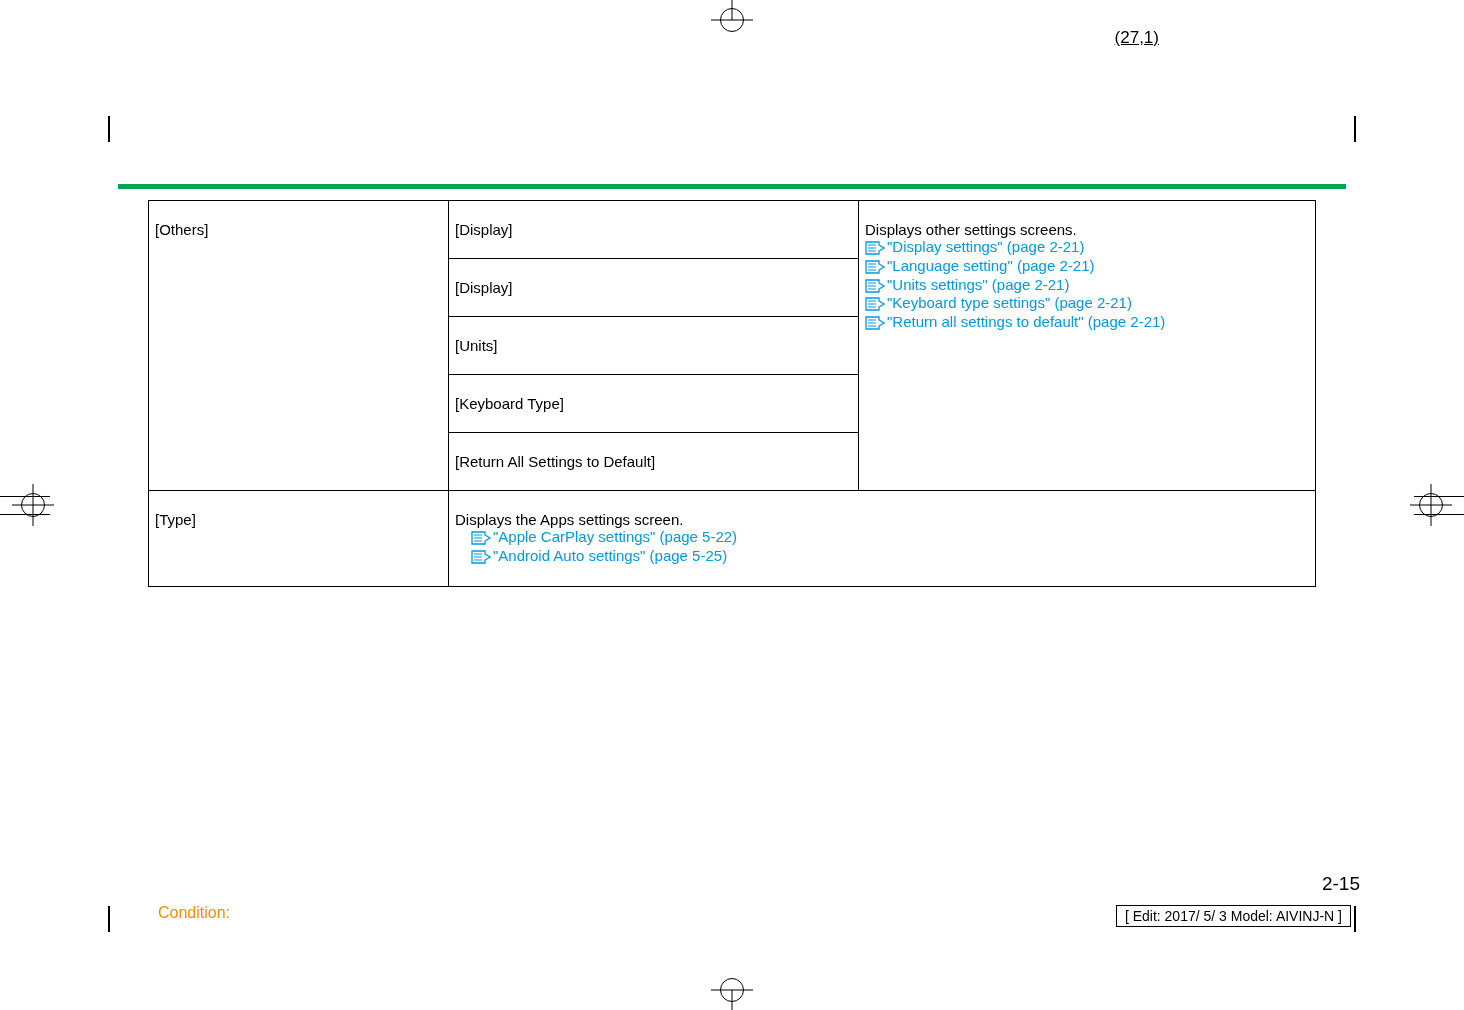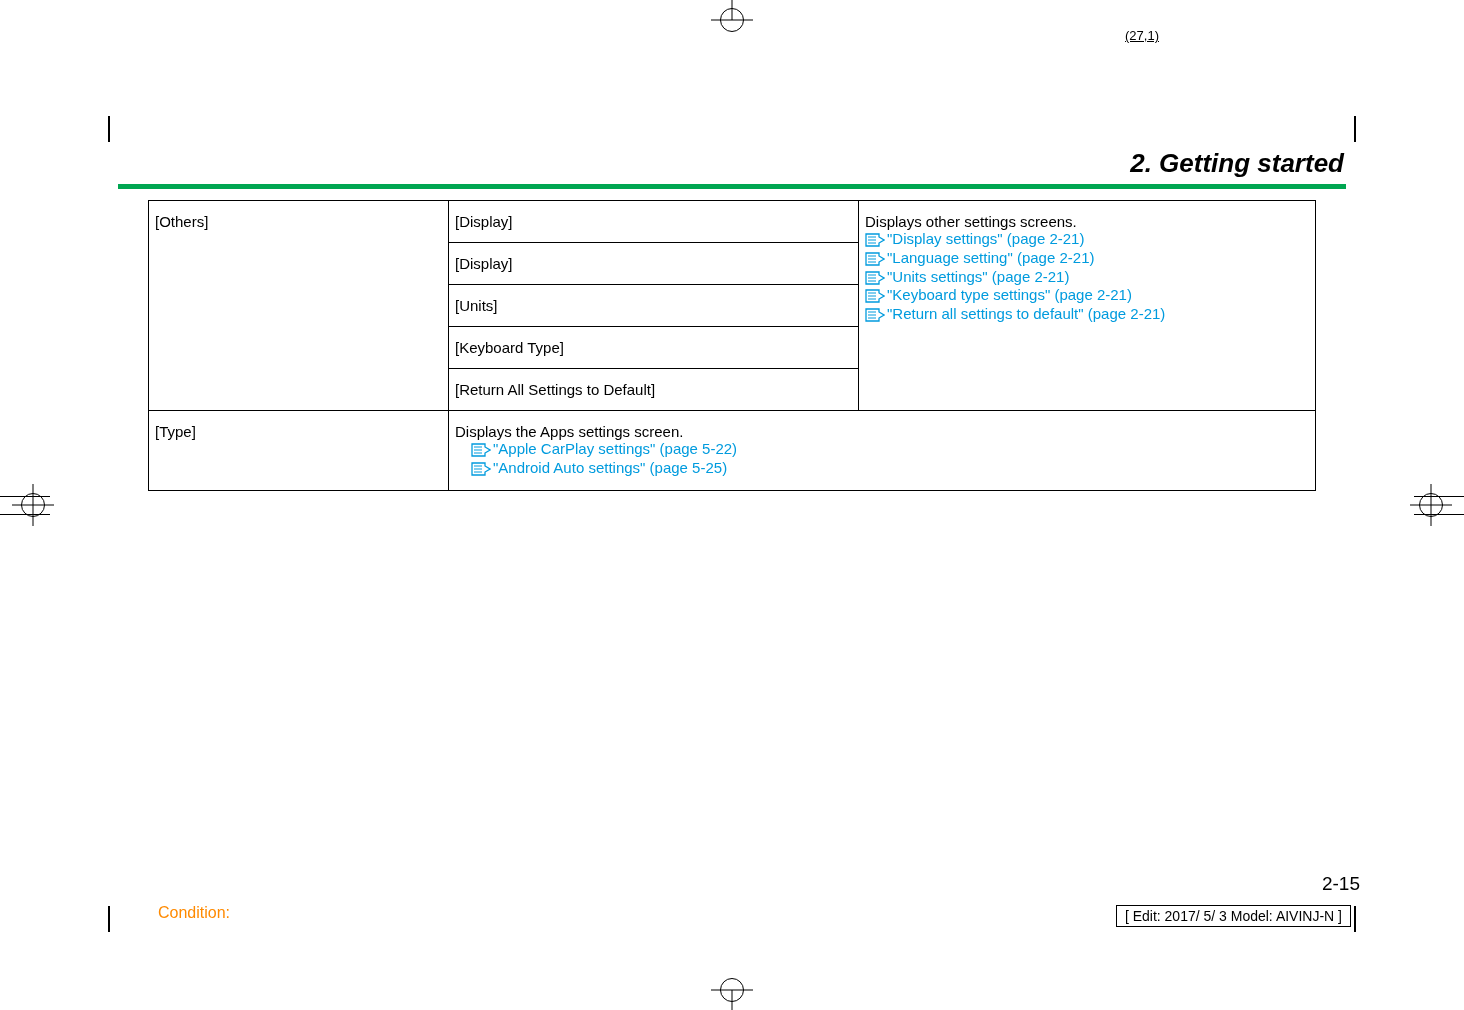--- a/index.html
+++ b/index.html
@@ -23,33 +23,33 @@
   .crop-left .circ, .crop-right .circ { position: absolute; left: 50%; top: 50%; width: 24px; height: 24px; border: 1px solid #000; border-radius: 50%; transform: translate(-50%, -50%); }
   .crop-left .h, .crop-right .h { position: absolute; left: -4px; top: 50%; width: 42px; height: 1px; background: #000; transform: translateY(-50%); }
   .crop-left .v, .crop-right .v { position: absolute; left: 50%; top: -4px; width: 1px; height: 42px; background: #000; transform: translateX(-50%); }
 
   .edge-tick { position: absolute; background: #000; }
   .edge-left-top { left: 0; top: 496px; width: 50px; height: 1px; }
   .edge-left-bottom { left: 0; top: 514px; width: 50px; height: 1px; }
   .edge-right-top { right: 0; top: 496px; width: 50px; height: 1px; }
   .edge-right-bottom { right: 0; top: 514px; width: 50px; height: 1px; }
 
-  .page-coord { position: absolute; top: 28px; right: 305px; font-size: 13px; color: #000; text-decoration: underline; }
+  .page-coord { position: absolute; top: 28px; right: 305px; font-size: 17px; color: #000; text-decoration: underline; }
 
   .side-tick-left { position: absolute; left: 108px; top: 116px; width: 2px; height: 26px; background: #000; }
   .side-tick-right-top { position: absolute; right: 108px; top: 116px; width: 2px; height: 26px; background: #000; }
   .side-tick-left-bottom { position: absolute; left: 108px; bottom: 78px; width: 2px; height: 26px; background: #000; }
   .side-tick-right-bottom { position: absolute; right: 108px; bottom: 78px; width: 2px; height: 26px; background: #000; }
 
   .chapter { position: absolute; right: 120px; top: 148px; font-size: 26px; font-weight: bold; font-style: italic; }
   .green-bar { position: absolute; left: 118px; top: 184px; right: 118px; height: 5px; background: #00a651; }
 
   .tbl-wrap { position: absolute; left: 148px; top: 200px; width: 1168px; }
   table { border-collapse: collapse; width: 100%; font-size: 15px; }
-  td { border: 1px solid #000; padding: 12px 6px; vertical-align: top; }
+  td { border: 1px solid #000; padding: 20px 6px; vertical-align: top; }
   .col1 { width: 300px; }
   .col2 { width: 410px; }
   .link { color: #009bde; }
   .ref-icon { display: inline-block; width: 20px; height: 14px; vertical-align: middle; margin-right: 2px; }
   .ref-icon svg { width: 100%; height: 100%; }
   .indent .row-ref { margin-left: 16px; }
   .row-ref { line-height: 1.25; }
 
   .page-num { position: absolute; right: 104px; bottom: 115px; font-size: 19px; }
   .condition { position: absolute; left: 158px; bottom: 88px; font-size: 16px; color: #ff8a00; }
@@ -84,21 +84,20 @@
   <div class="edge-tick edge-right-top"></div>
   <div class="edge-tick edge-right-bottom"></div>
 
   <div class="side-tick-left"></div>
   <div class="side-tick-right-top"></div>
   <div class="side-tick-left-bottom"></div>
   <div class="side-tick-right-bottom"></div>
 
   <div class="page-coord">(27,1)</div>
 
-  <div class="chapter">2. Getting started</div>
   <div class="green-bar"></div>
 
   <div class="tbl-wrap">
     <table>
       <tbody>
           <tr>
         <td class="col1" rowspan="5">[Others]</td>
         <td class="col2">[Display]</td>
         <td rowspan="5">
           <div>Displays other settings screens.</div>

